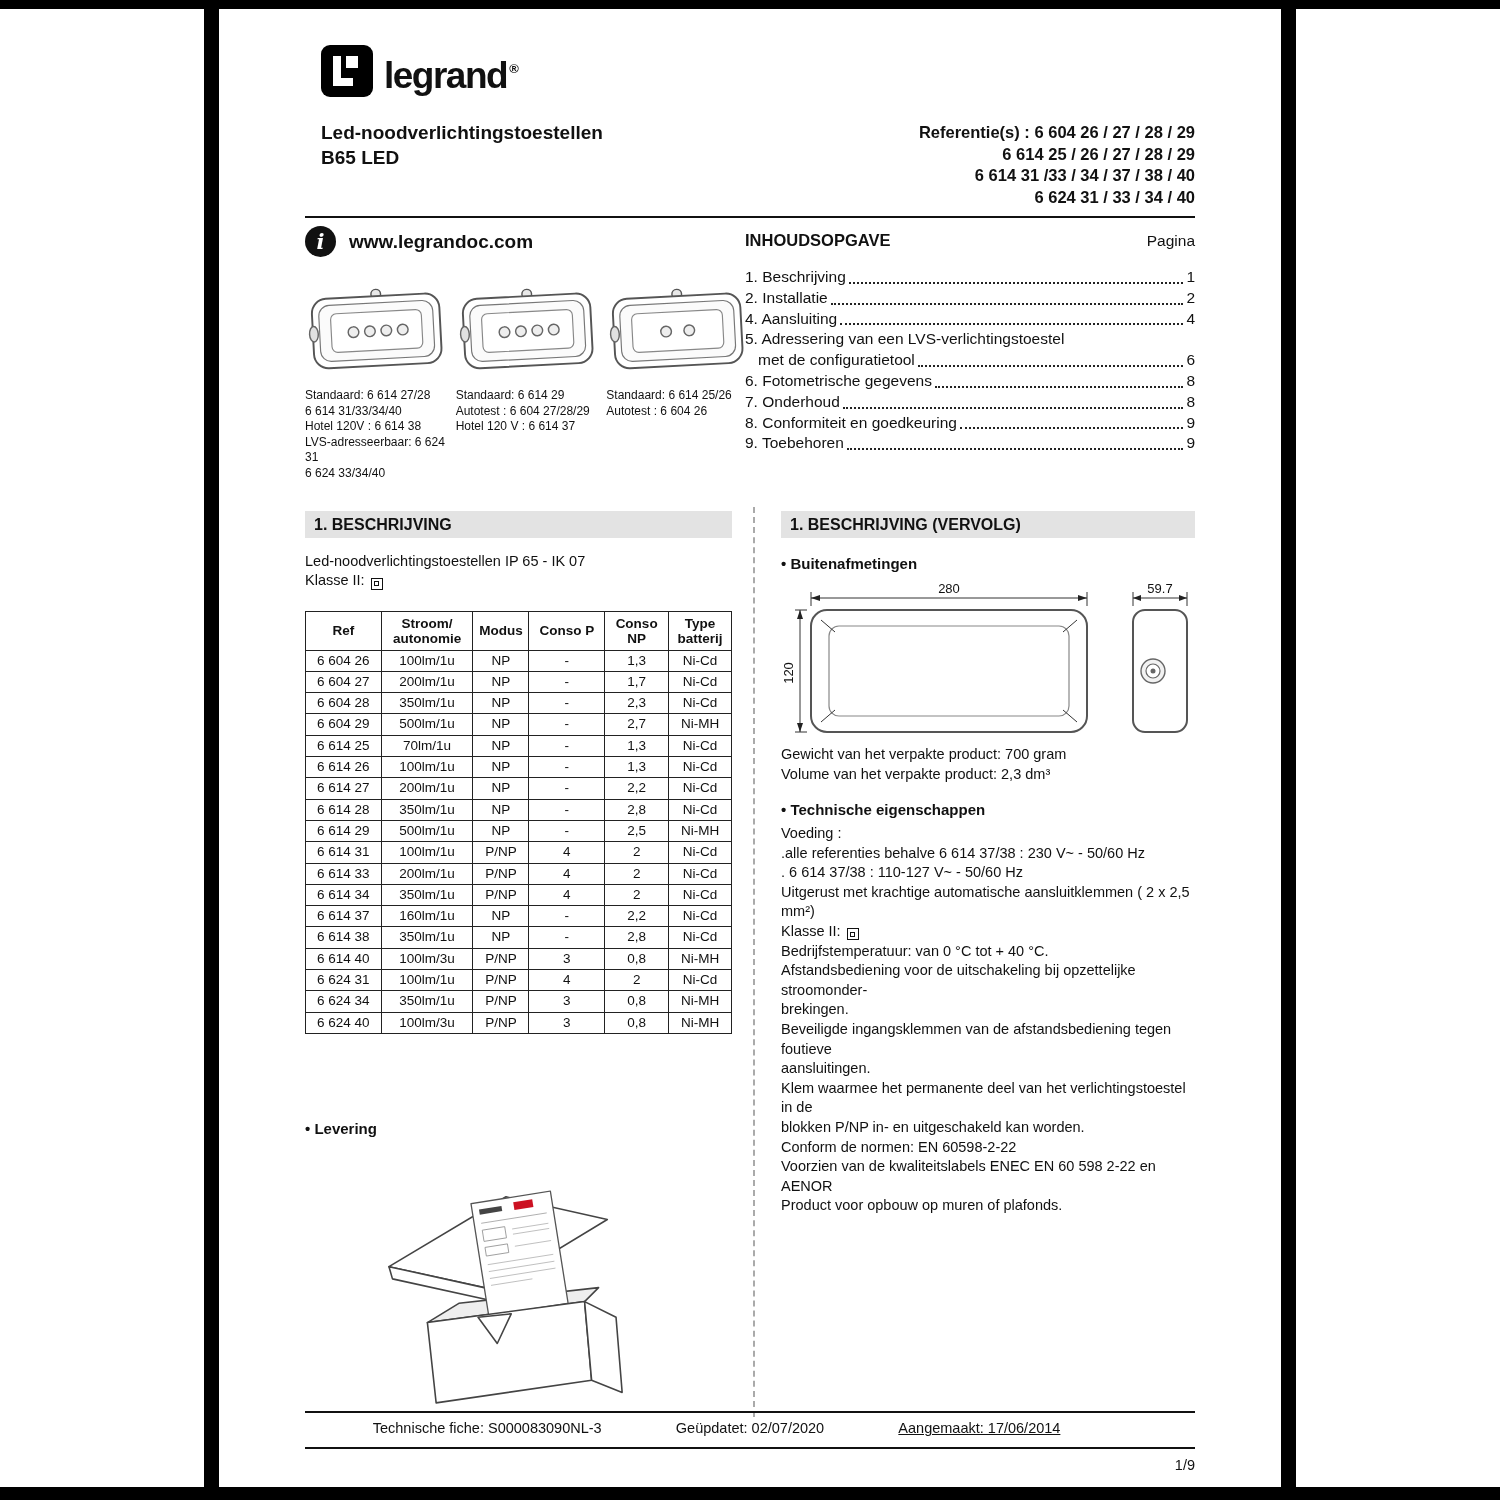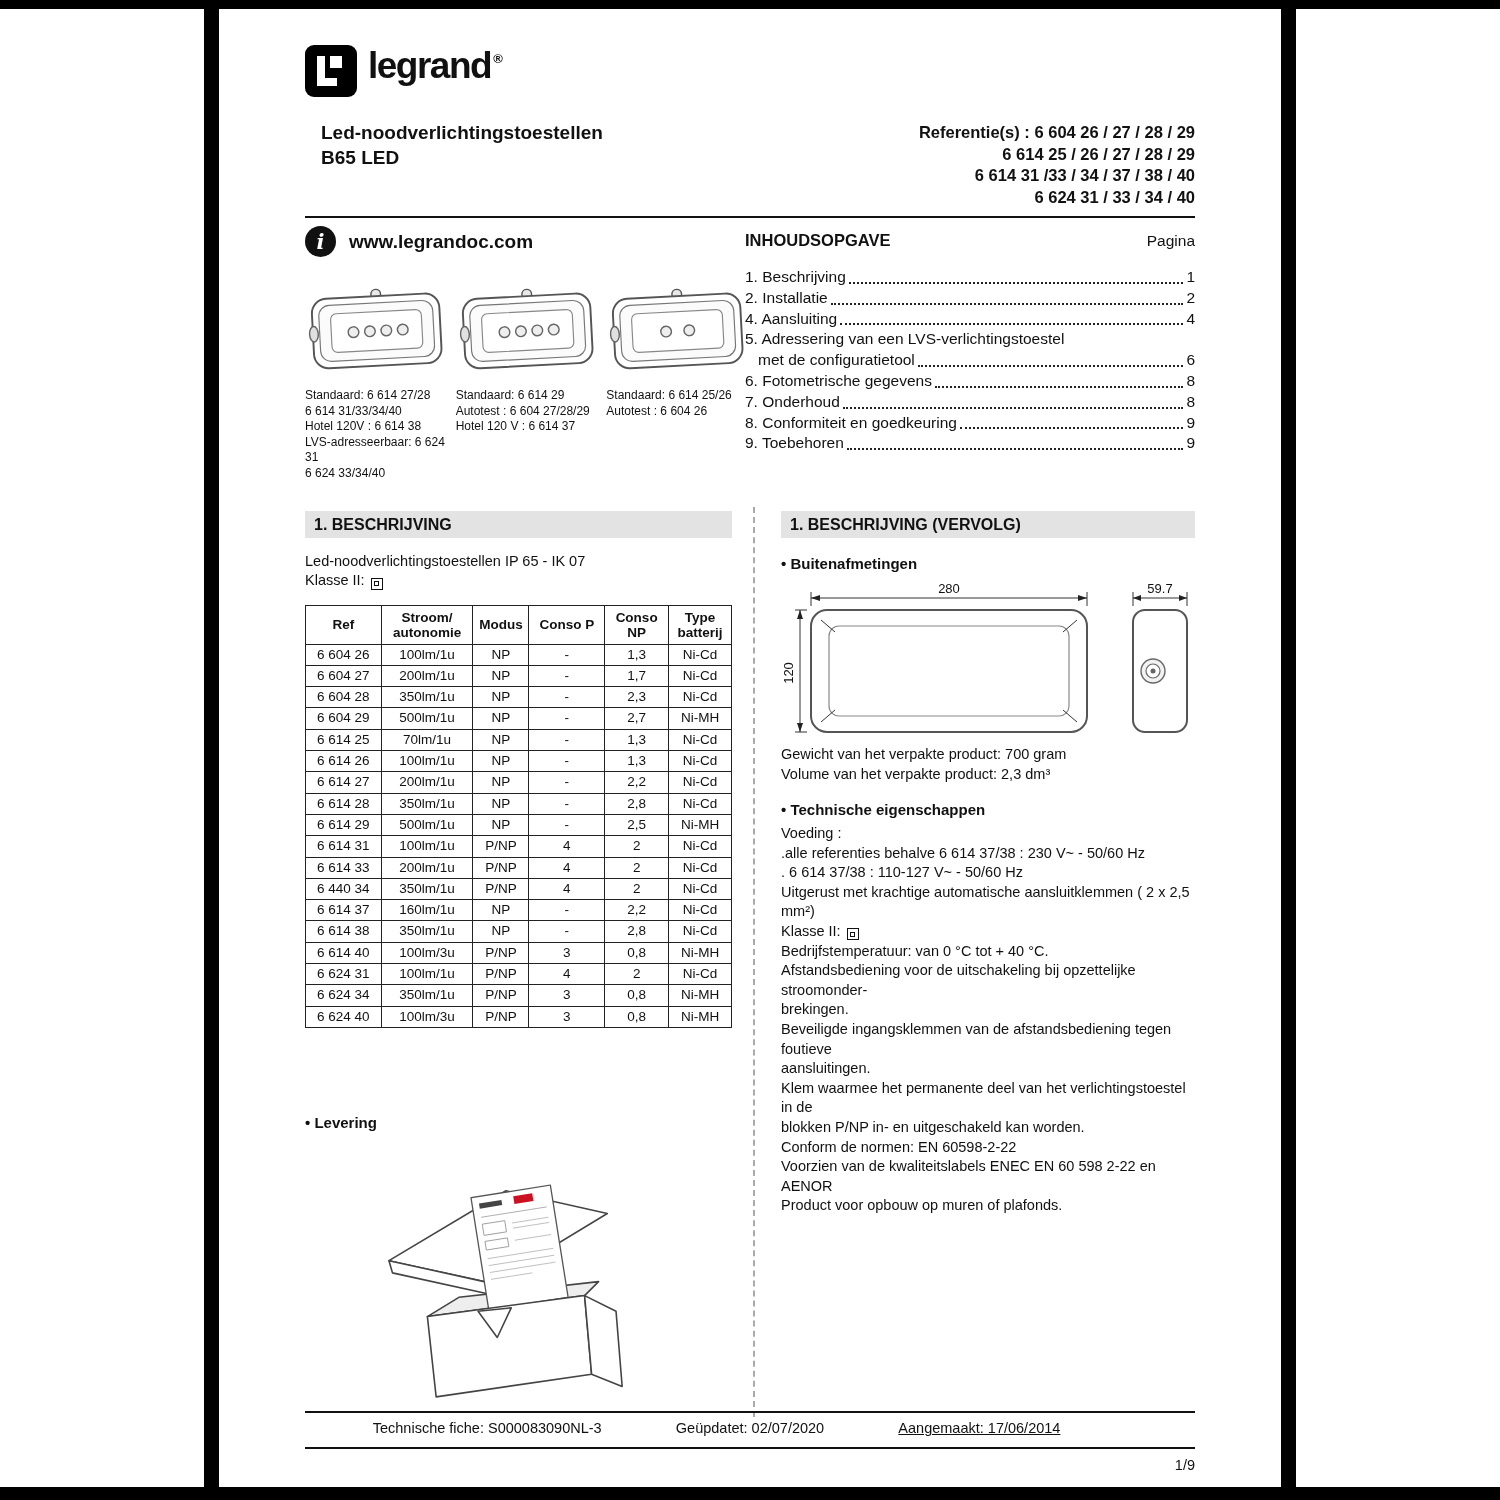--- a/index.html
+++ b/index.html
@@ -8,21 +8,21 @@
          font-family:"Liberation Sans", sans-serif; overflow:hidden; }
 
   .frame { position:absolute; background:#000; }
   .frame-top    { left:0; top:0; width:1500px; height:9px; }
   .frame-bottom { left:0; bottom:0; width:1500px; height:13px; }
   .frame-left   { left:204px; top:0; width:15px; height:1500px; }
   .frame-right  { left:1281px; top:0; width:15px; height:1500px; }
 
   .inner { position:absolute; left:305px; top:9px; width:890px; height:1478px; }
 
-  .logo-row { position:absolute; left:0; top:36px; display:flex; align-items:flex-start; gap:11px; }
+  .logo-row { position:absolute; left:16px; top:36px; display:flex; align-items:flex-end; gap:11px; }
   .logo-word { font-size:37px; font-weight:bold; letter-spacing:-1.5px; }
   .logo-word .reg { font-size:13px; vertical-align:15px; letter-spacing:0; margin-left:2px; font-weight:bold; }
 
   .doc-title { position:absolute; left:16px; top:111px; font-size:19px; font-weight:bold; line-height:25px; }
   .refs { position:absolute; right:0; top:113px; text-align:right; font-size:16.5px; font-weight:bold; line-height:21.5px; }
   .header-rule { position:absolute; left:0; top:207px; width:890px; height:1.5px; background:#111; }
 
   .info-row { position:absolute; left:0; top:217px; display:flex; align-items:center; gap:13px; }
   .info-icon { width:31px; height:31px; border-radius:50%; background:#111; color:#fff;
                display:flex; align-items:center; justify-content:center;
@@ -47,21 +47,21 @@
   .divider { position:absolute; left:448px; top:498px; height:910px; width:0; border-left:2px dashed #aaa; }
   .col-left  { position:absolute; left:0;   top:502px; width:427px; }
   .col-right { position:absolute; left:476px; top:502px; width:414px; }
   .section-bar { background:#e3e3e3; font-size:16px; font-weight:bold; padding:5px 9px 4px; }
   .intro { margin-top:13px; font-size:14.5px; line-height:20px; }
 
   .class2 { display:inline-flex; width:12px; height:12px; border:1.6px solid #111;
             align-items:center; justify-content:center; margin-left:6px; vertical-align:-1px; }
   .class2-inner { width:5px; height:5px; border:1.2px solid #111; }
 
-  .spec-table { border-collapse:collapse; margin-top:14px; width:427px; font-size:13.5px;padding-left:48px; }
+  .spec-table { border-collapse:collapse; margin-top:20px; width:427px; font-size:13.5px;padding-left:48px; }
   .spec-table th, .spec-table td { border:1px solid #222; text-align:center; vertical-align:middle; }
   .spec-table th { font-weight:bold; white-space:pre-line; padding:4px 2px; line-height:15px; }
   .spec-table td { padding:2px 2px; line-height:16.3px; }
 
   .levering-label { margin-top:86px; font-size:15px; font-weight:bold; }
   .box-svg { margin-top:14px; margin-left:70px; display:block; }
 
   .sub-label { margin-top:17px; font-size:15px; font-weight:bold; }
   .dim-svg { margin-top:8px; display:block; }
   .plain-lines { margin-top:4px; font-size:14.5px; line-height:20px; }
@@ -359,21 +359,21 @@
             </tr>
             <tr>
               <td>6 614 33</td>
               <td>200lm/1u</td>
               <td>P/NP</td>
               <td>4</td>
               <td>2</td>
               <td>Ni-Cd</td>
             </tr>
             <tr>
-              <td>6 440 34</td>
+              <td>6 614 34</td>
               <td>350lm/1u</td>
               <td>P/NP</td>
               <td>4</td>
               <td>2</td>
               <td>Ni-Cd</td>
             </tr>
             <tr>
               <td>6 614 37</td>
               <td>160lm/1u</td>
               <td>NP</td>

